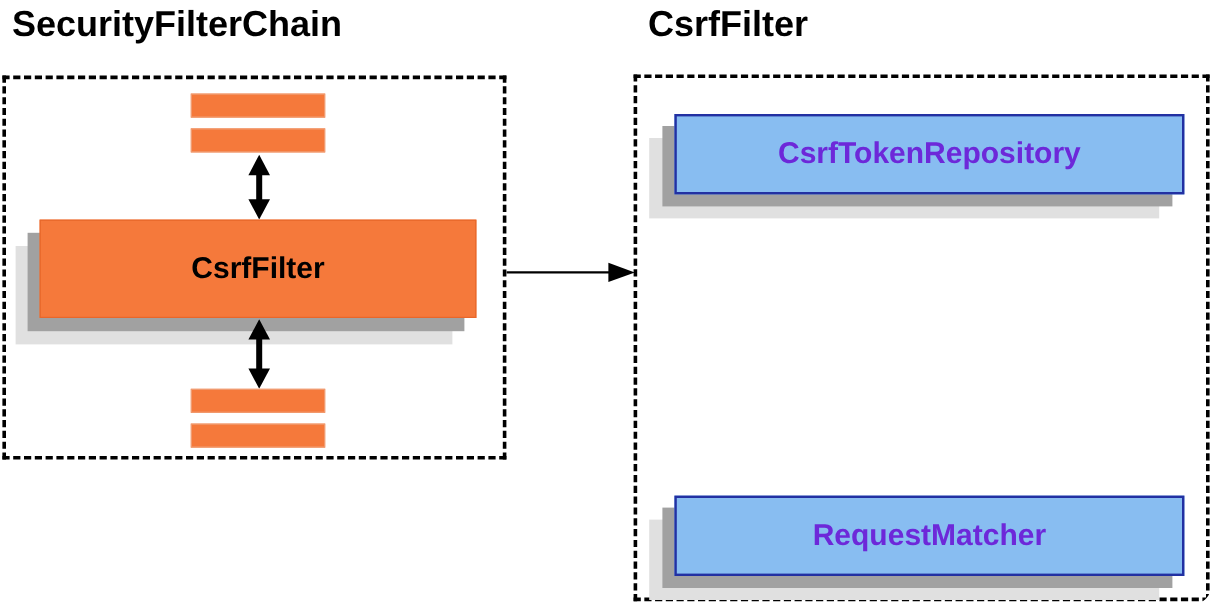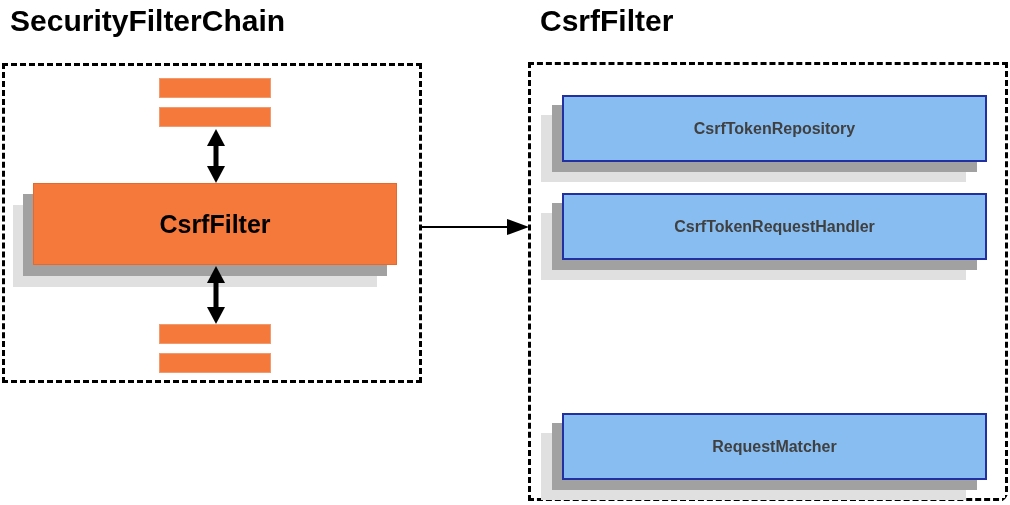--- a/index.html
+++ b/index.html
@@ -99,23 +99,23 @@
     width: 421px;
     height: 63px;
     background: #88bdf1;
     border: 2px solid #2230a2;
     box-shadow: -10px 10px 0 #a1a1a1, -21px 20px 0 #e0e0e0;
     display: flex;
     align-items: center;
     justify-content: center;
   }
   .component-box span {
-    font-size: 16px;
+    font-size: 25px;
     font-weight: bold;
-    color: #404040;
+    color: #6d28d9;
   }
   #component-0 { top: 30px; }
   #component-1 { top: 128px; }
   #component-2 { top: 228px; }
   #component-3 { top: 328px; margin-top: 20px; }
 </style>
 </head>
 <body>
 
 <div class="page">
@@ -153,23 +153,20 @@
     <line x1="0" y1="10" x2="87" y2="10" stroke="#000000" stroke-width="2"></line>
     <polygon points="107,10 85,2 85,18" fill="#000000"></polygon>
   </svg>
 
   <div class="dashed-container" id="right-container">
 
     <div class="component-box" id="component-0">
       <span>CsrfTokenRepository</span>
     </div>
 
-    <div class="component-box" id="component-1">
-      <span>CsrfTokenRequestHandler</span>
-    </div>
 
 
     <div class="component-box" id="component-3">
       <span>RequestMatcher</span>
     </div>
   </div>
 
 </div>
 
 </body></html>

